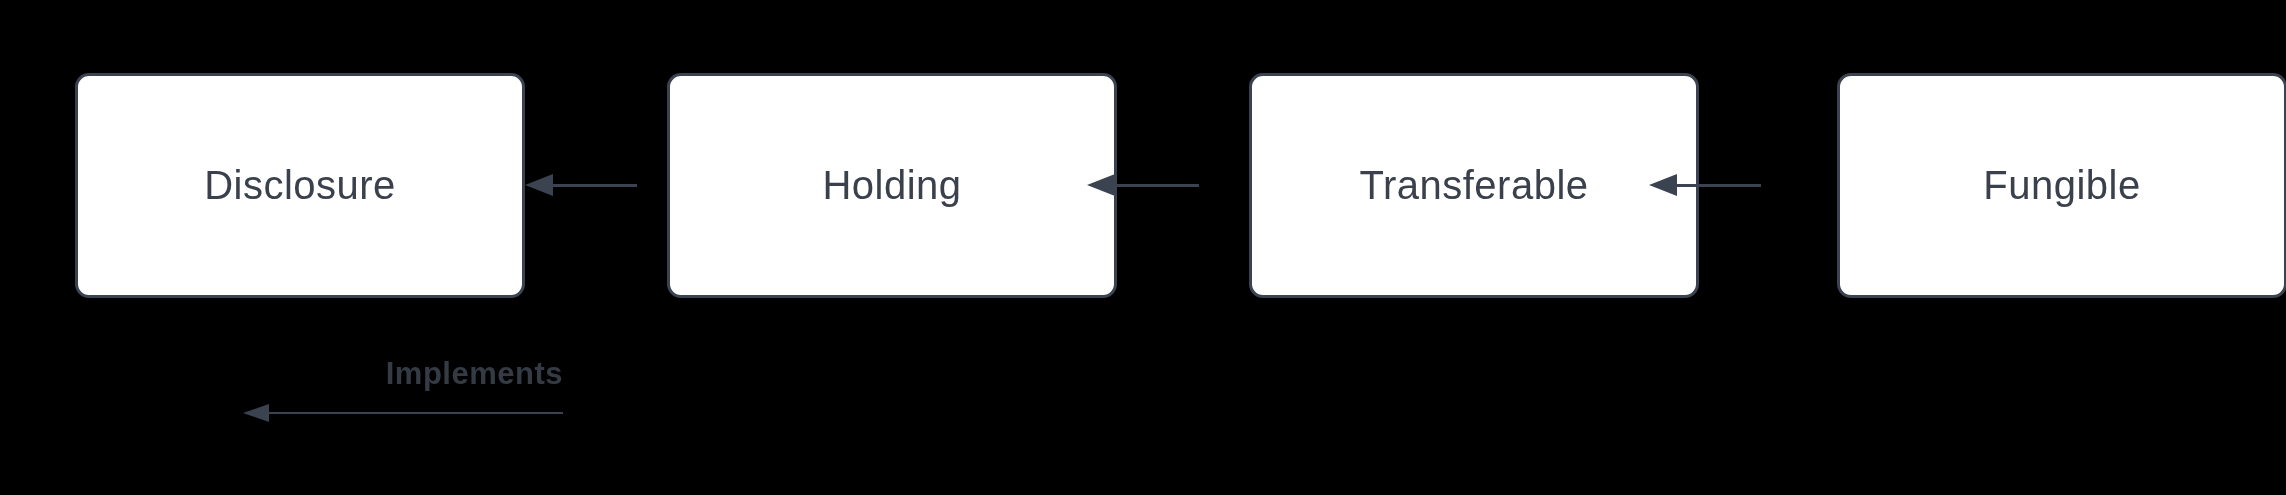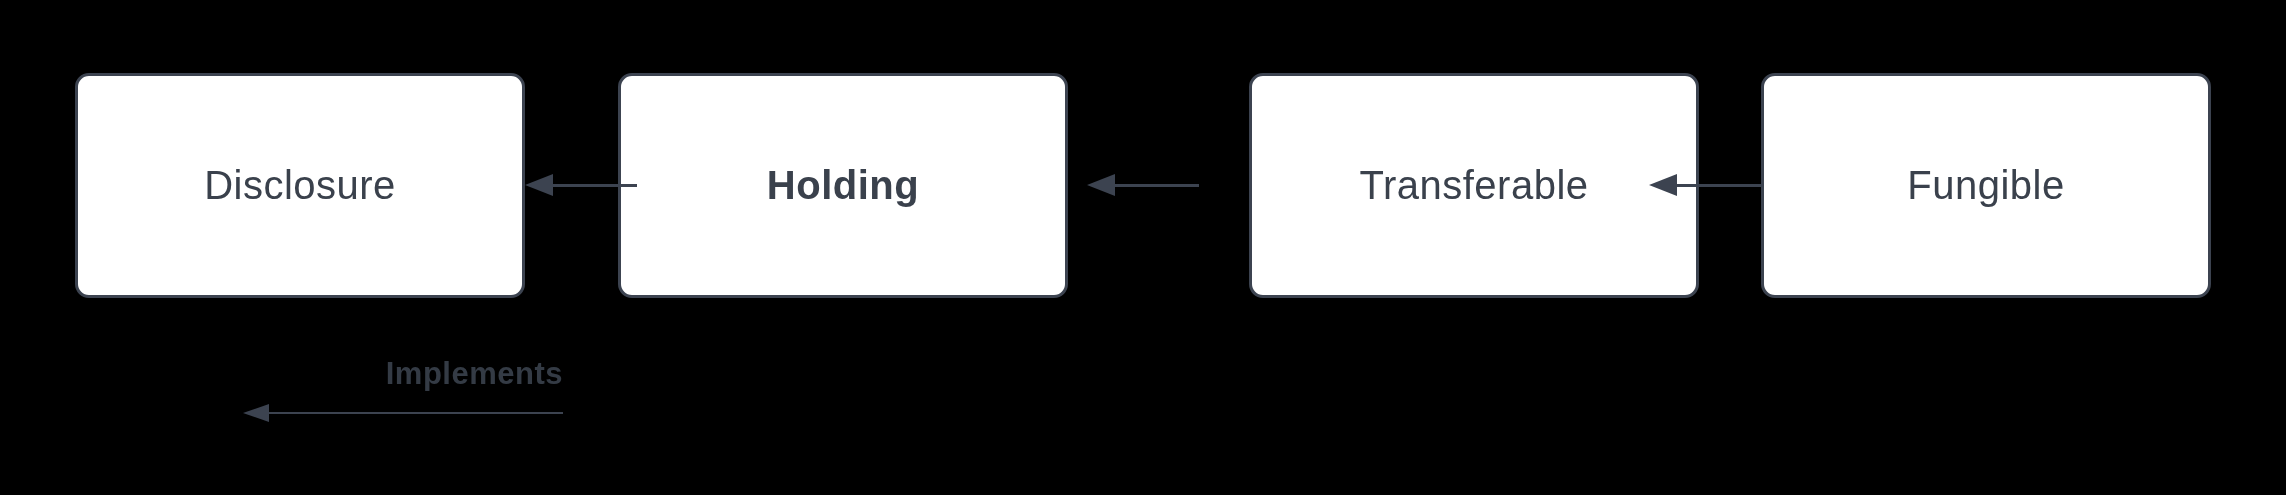--- a/index.html
+++ b/index.html
@@ -78,23 +78,23 @@
   }
   .legend-line {
     flex: 1;
     height: 2px;
     background: var(--stroke);
   }
   .edge-1 { left: 525px;  width: 112px; }
   .edge-2 { left: 1087px; width: 112px; }
   .edge-3 { left: 1649px; width: 112px; }
   .node-1 { left: 75px; }
-  .node-2 { left: 618px; font-weight: bold; }
+  .node-2 { left: 667px; }
   .node-3 { left: 1249px; }
-  .node-4 { left: 1761px; }
+  .node-4 { left: 1837px; }
 </style>
 </head>
 <body>
 
 <div class="canvas">
 
   <div class="node node-1">
     <span class="node-label">Disclosure</span>
   </div>
 

